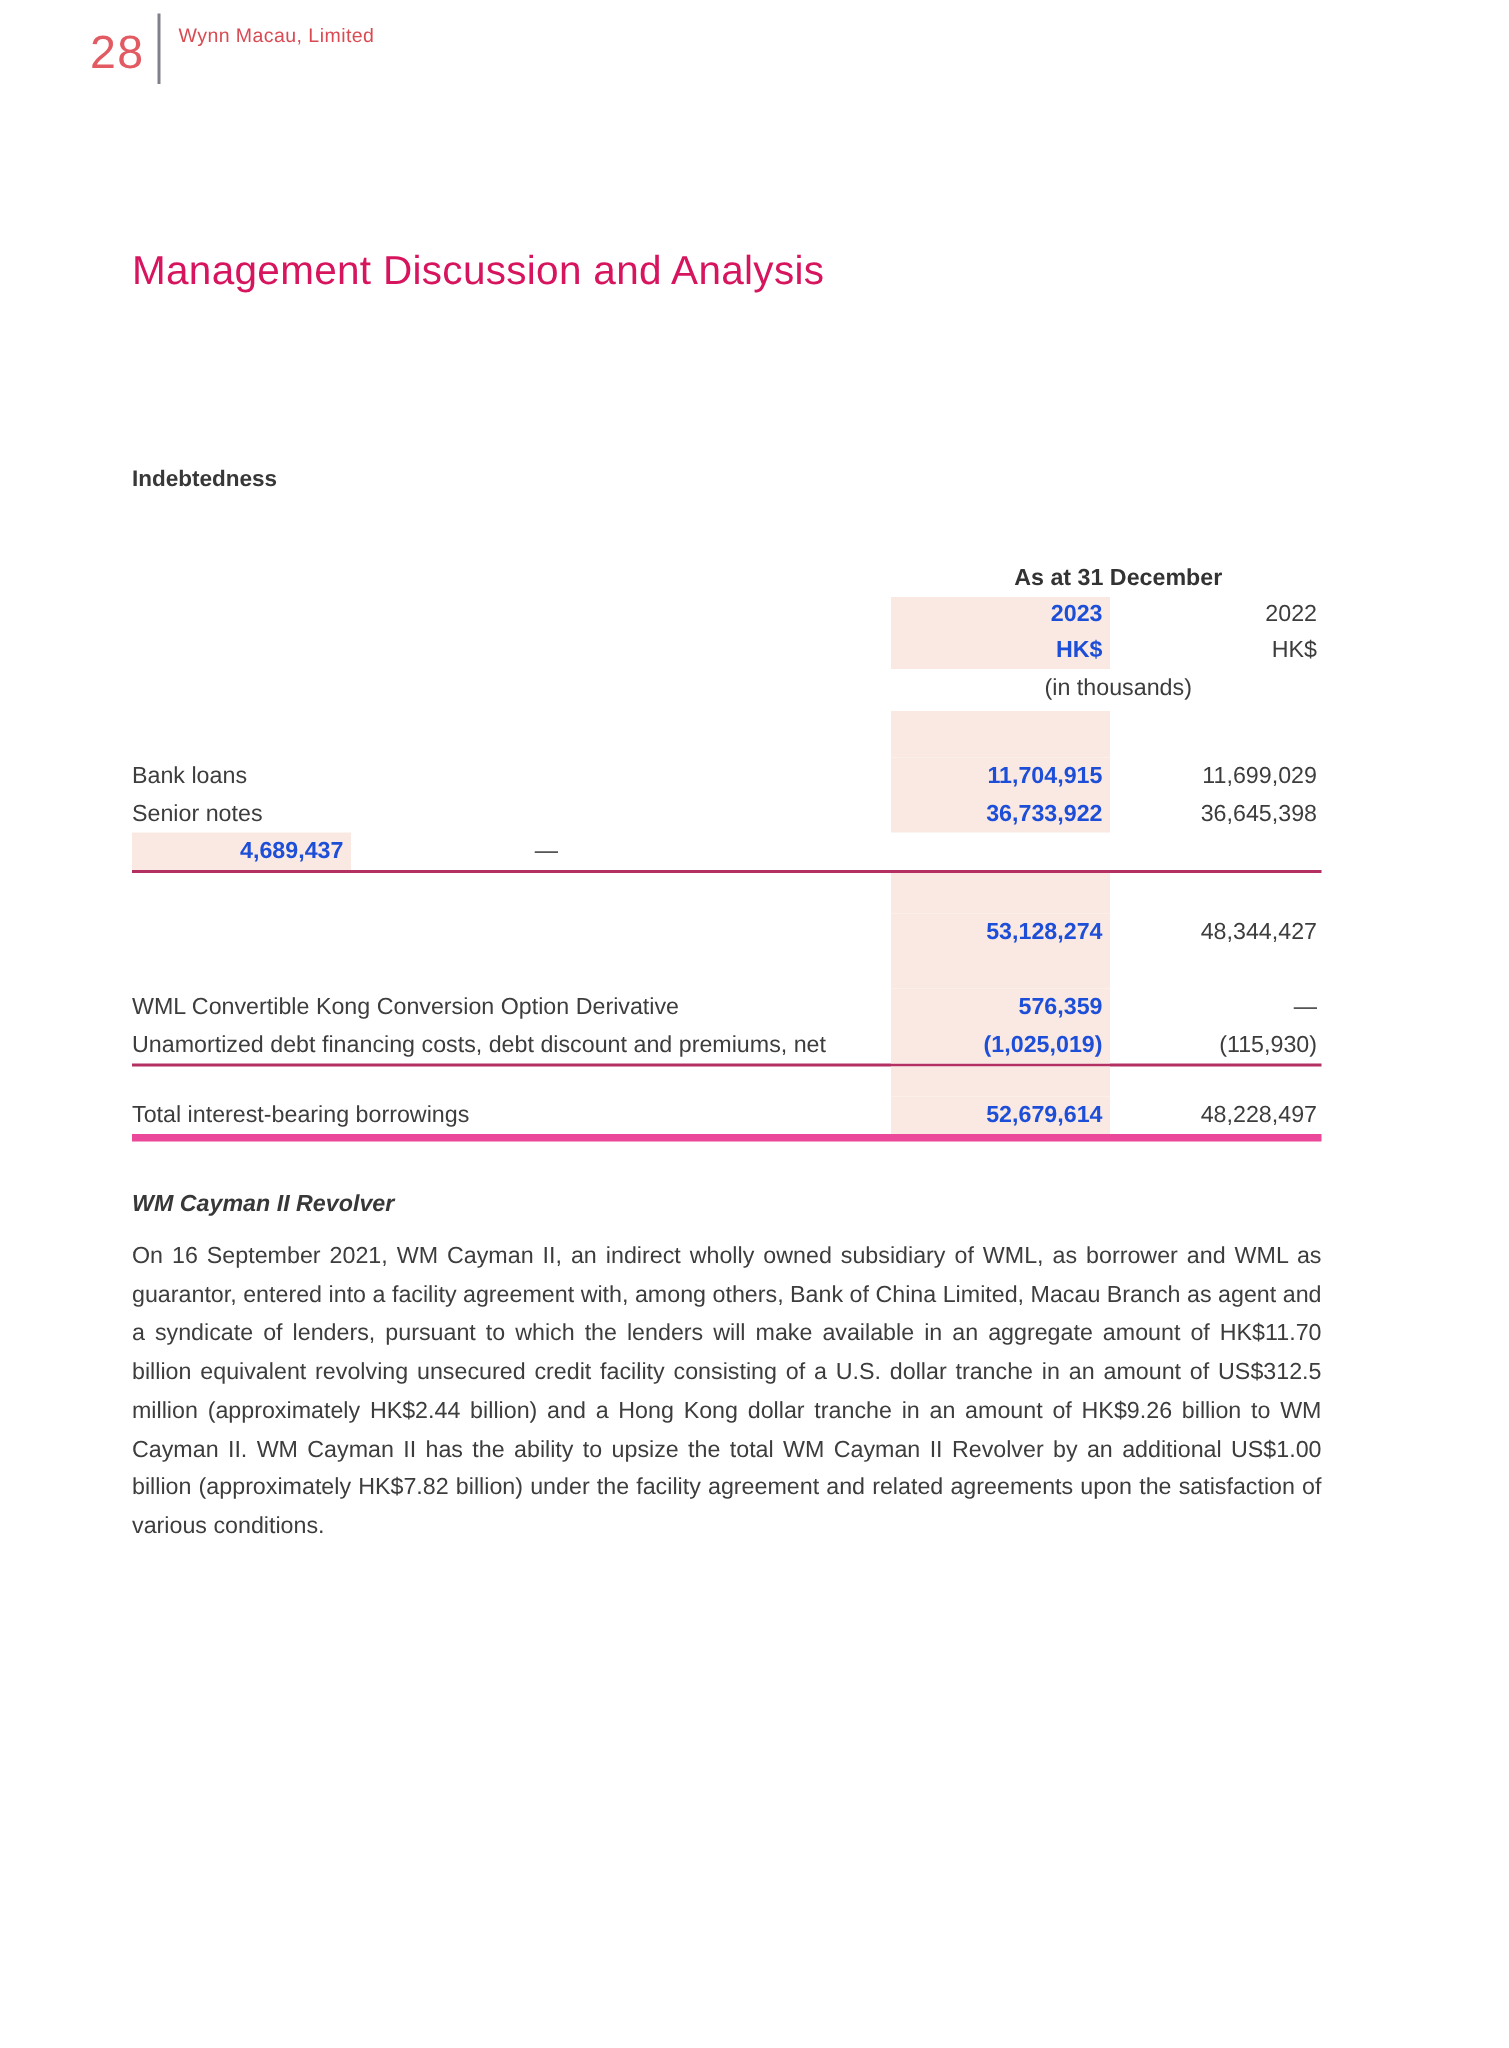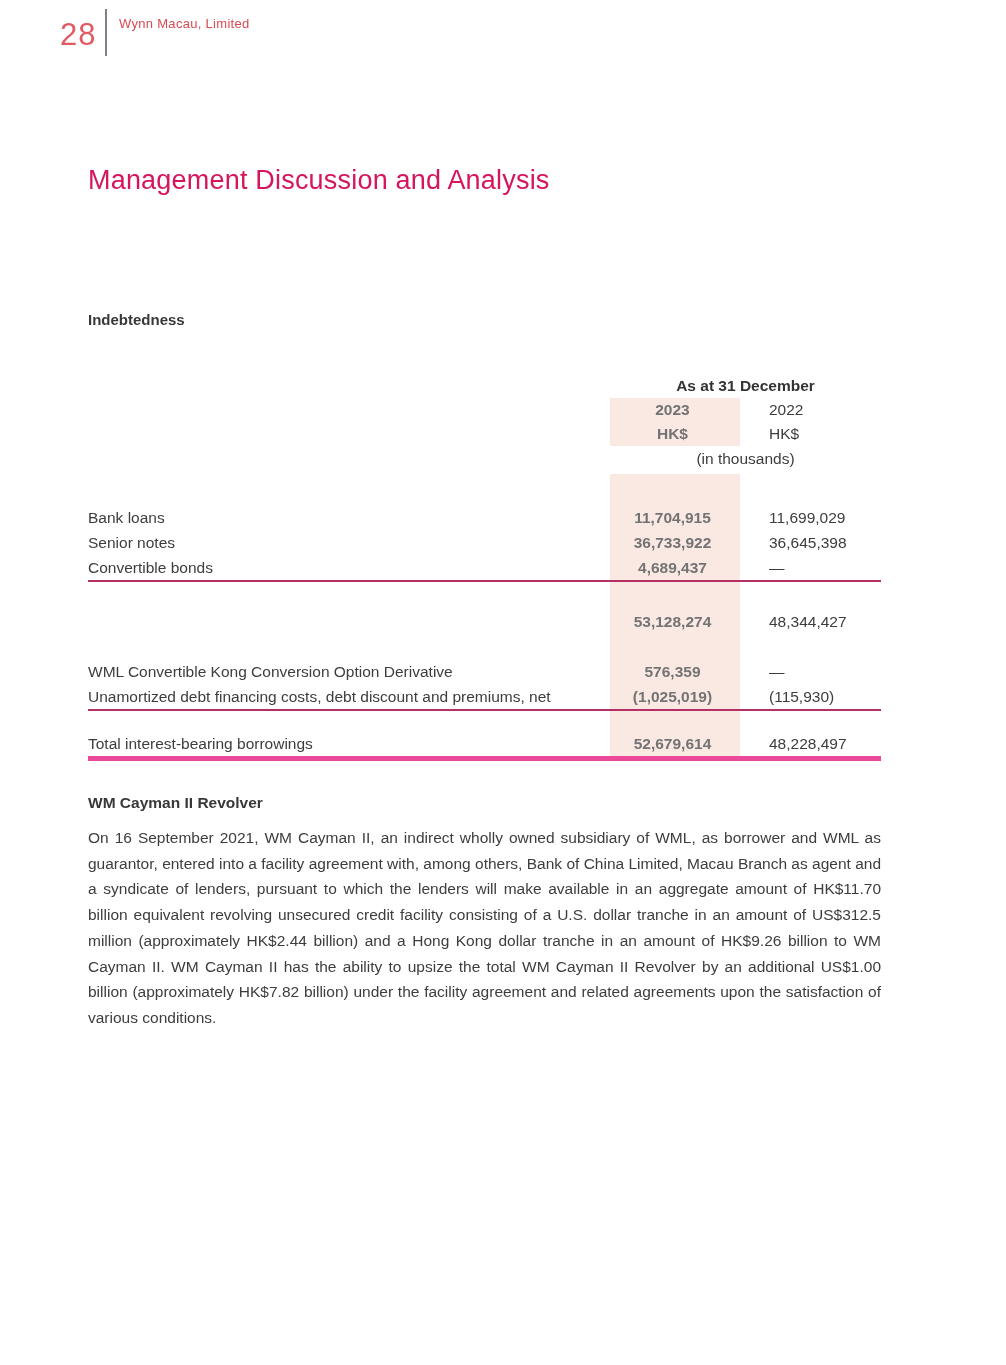--- a/index.html
+++ b/index.html
@@ -38,36 +38,36 @@
   .intro-text { margin:13px 0 0 0; font-size:15.5px; color:#3d3d3d; }
   .table-caption {
     margin:36px 0 0 0; font-size:15.5px; font-weight:bold; font-style:italic;
     color:#383838;
   }
   
   .fin-table { margin-top:45px; font-size:15.5px; }
   .trow { display:flex; height:25px; line-height:25px; }
   .c1 { flex:1; }
   .c2 {
-    width:130px; text-align:center; padding-right:5px; box-sizing:border-box;
-    background:#fae9e3; font-weight:bold; color:#737373;
+    width:146px; text-align:right; padding-right:5px; box-sizing:border-box;
+    background:#fae9e3; font-weight:bold; color:#1d4ed8;
   }
-  .c3 { width:141px; text-align:left; padding-right:3px; box-sizing:border-box;padding-left:29px; }
+  .c3 { width:141px; text-align:right; padding-right:3px; box-sizing:border-box;padding-left:29px; }
   .cspan { width:271px; text-align:center; }
   .row-date { height:25px; }
   .row-date .cspan { font-weight:bold; color:#333333; }
   .row-year, .row-cur { height:24px; line-height:24px; }
   .row-year .c3, .row-cur .c3 { color:#3d3d3d; }
   .row-units { height:28px; line-height:26px; }
   .sp-a { height:31px; } .sp-b { height:27px; } .sp-c { height:25px; } .sp-d { height:20px; }
   .rule-thin  { border-bottom:2px solid #b42f62; }
   .rule-thick { border-bottom:5px solid #ec4899; }
   
   .sub-heading {
-    margin:33px 0 0 0; font-size:15.5px; font-weight:bold; 
+    margin:33px 0 0 0; font-size:15.5px; font-weight:bold; font-style:italic;
     color:#383838;
   }
   .body-text {
     margin:13px 0 0 0; font-size:15.5px; line-height:25.7px;
     text-align:justify; color:#3d3d3d;
   }
 </style>
 </head>
 <body>
 
@@ -119,21 +119,20 @@
         <div class="c3">11,699,029</div>
       </div>
 
       <div class="trow">
         <div class="c1">Senior notes</div>
         <div class="c2">36,733,922</div>
         <div class="c3">36,645,398</div>
       </div>
 
       <div class="trow rule-thin">
-        <div class="c1">Convertible bonds</div>
         <div class="c2">4,689,437</div>
         <div class="c3">—</div>
       </div>
 
       <div class="trow sp-b">
         <div class="c1"></div>
           <div class="c2"></div>
           <div class="c3"></div>
       </div>
 

